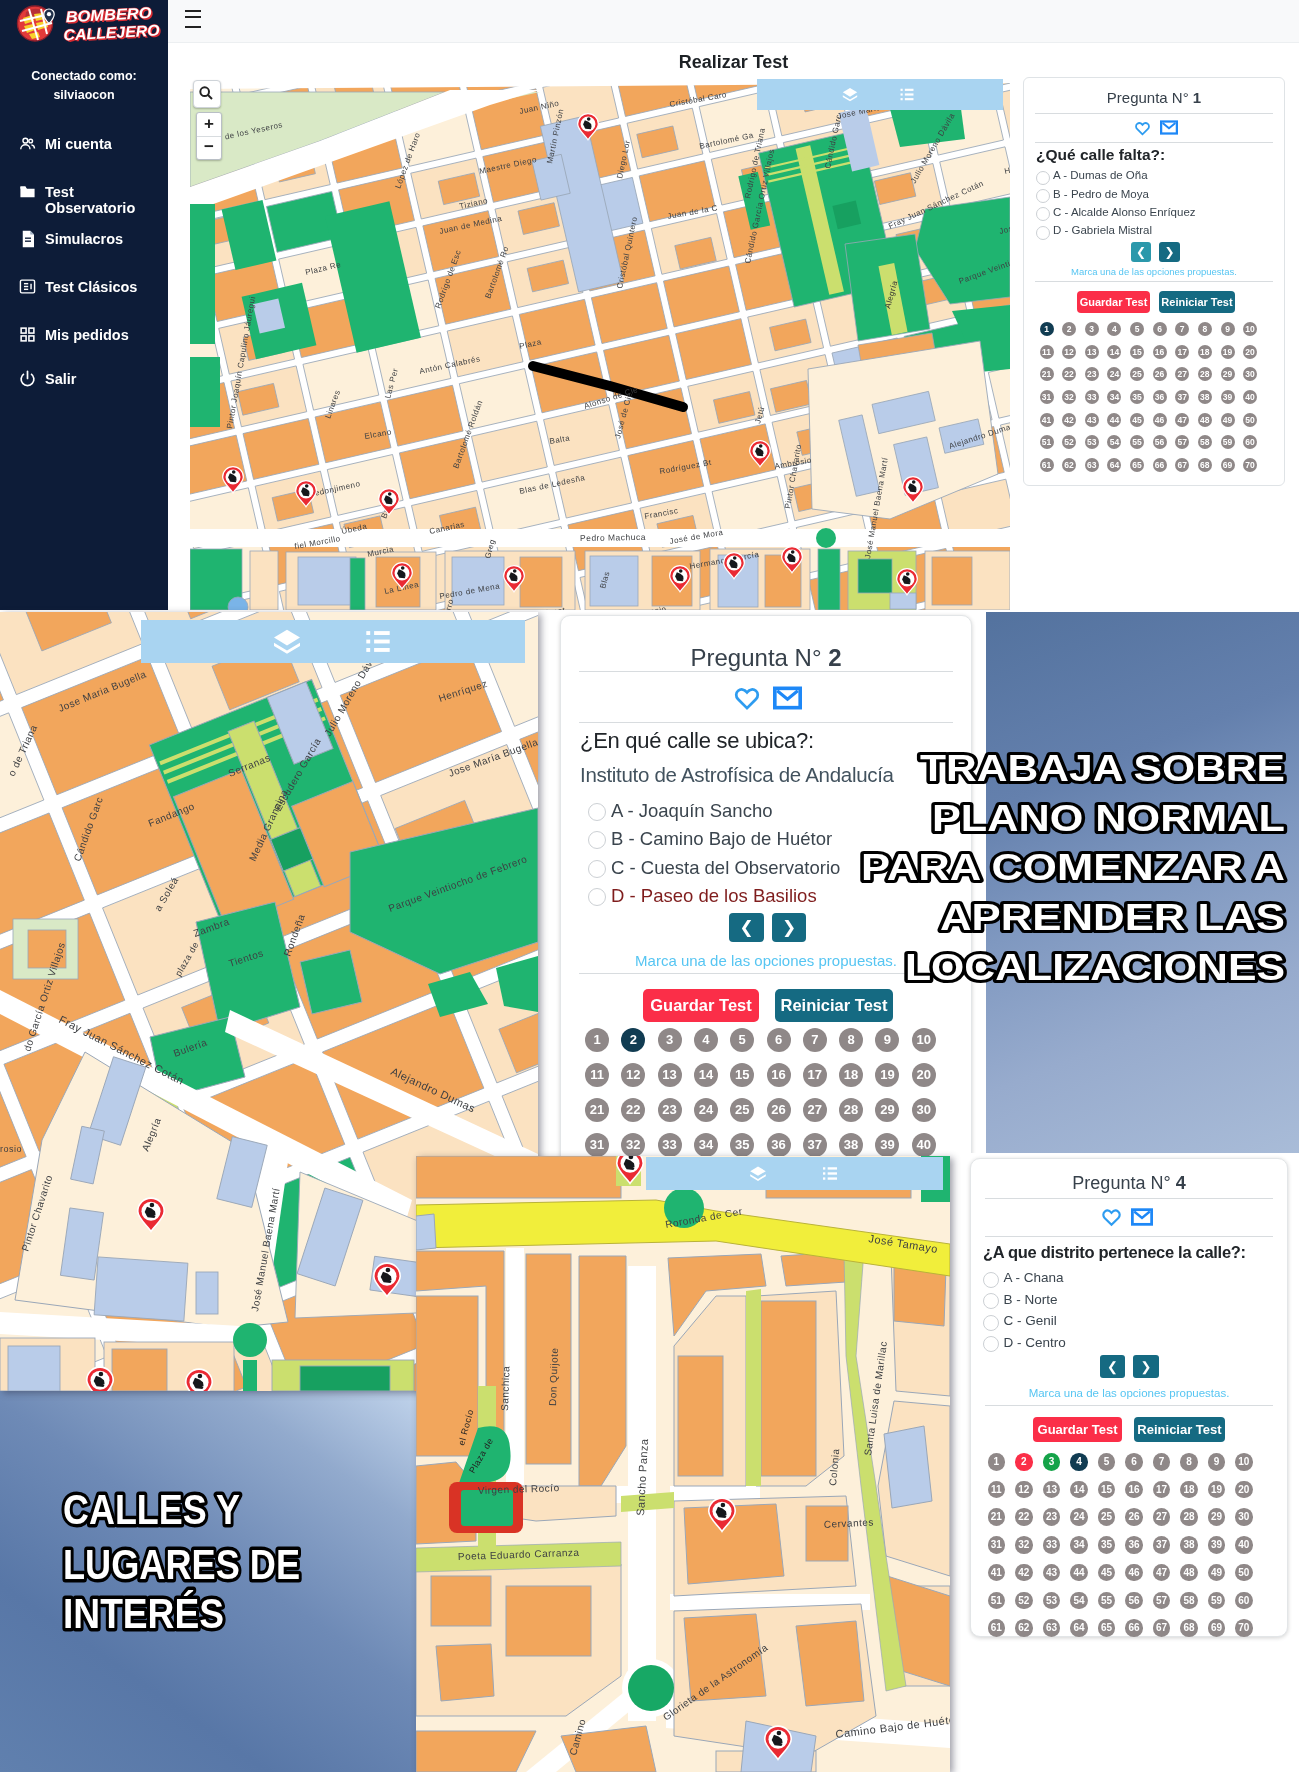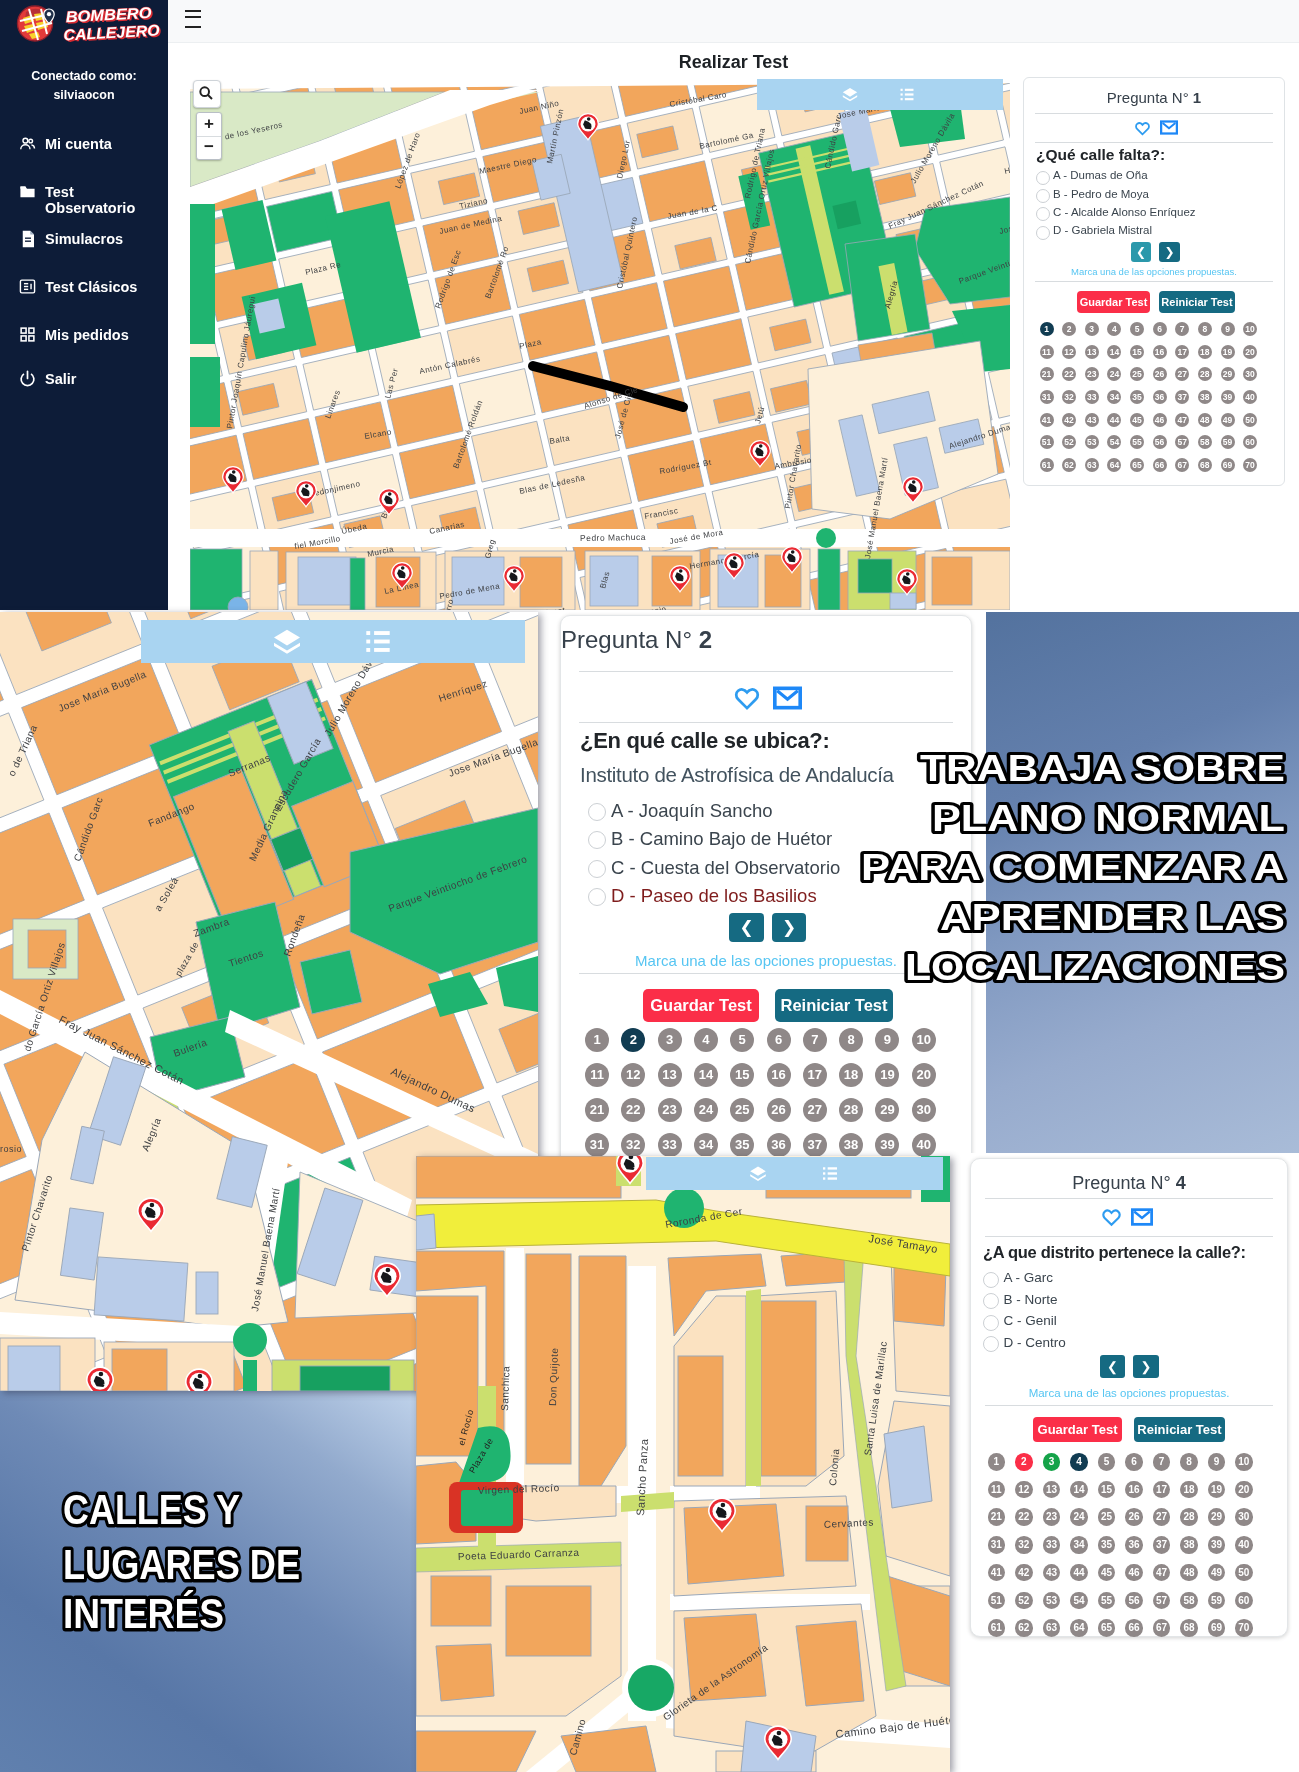--- a/index.html
+++ b/index.html
@@ -1054,34 +1054,34 @@
         <rect x="-3" y="-1.5" width="12" height="3"></rect>
         <rect x="-9" y="5" width="3" height="3"></rect>
         <rect x="-3" y="5" width="12" height="3"></rect>
       </g>
 </svg>
 </div>
 
 <div class="abs" id="p2shot" style="left:538px;top:612px;width:448px;height:544px;background:#fff;overflow:hidden;">
   <div class="abs" id="p2" style="left:22px;top:3px;width:410px;height:660px;background:#fff;border:1px solid #e3e6e8;border-radius:10px;box-shadow:0 1px 4px rgba(0,0,0,.18);">
 
-    <div class="abs" style="left:0;top:10px;width:100%;text-align:left;font-size:24px;color:#37414b;">Pregunta N° <b>2</b></div>
+    <div class="abs" style="left:0;top:28px;width:100%;text-align:center;font-size:24px;color:#37414b;">Pregunta N° <b>2</b></div>
     <div class="abs" style="left:18px;top:55px;width:374px;border-top:1px solid #d8dcdf;"></div>
 
     <svg class="abs" style="left:172px;top:70px;" width="28" height="25" viewBox="0 0 24 22" fill="none" stroke="#2e9cf0" stroke-width="2.4">
         <path d="M12 19.5 4 11.5C2 9.5 2 6 4.2 4.2 6.4 2.4 9.5 2.6 12 5.6c2.5-3 5.6-3.2 7.8-1.4C22 6 22 9.5 20 11.5z"></path>
       </svg>
 
     <svg class="abs" style="left:212px;top:70px;" width="29" height="24" viewBox="0 0 24 19">
         <rect x="1.5" y="1.5" width="21" height="16" fill="#ffffff" stroke="#1e88f7" stroke-width="3"></rect>
         <path d="M3.5 3.5 L12 10.5 20.5 3.5" fill="none" stroke="#1e88f7" stroke-width="2.6"></path>
       </svg>
     <div class="abs" style="left:18px;top:106px;width:374px;border-top:1px solid #d8dcdf;"></div>
 
-    <div class="abs" style="left:19px;top:112px;font-size:22px;font-weight:bold;color:#212529;letter-spacing:-0.3px;">¿En qué calle se ubica?:</div>
+    <div class="abs" style="left:19px;top:112px;font-size:22px;font-weight:normal;color:#212529;letter-spacing:-0.3px;">¿En qué calle se ubica?:</div>
 
     <div class="abs" style="left:19px;top:147px;font-size:20.5px;color:#42525e;letter-spacing:-0.3px;">Instituto de Astrofísica de Andalucía</div>
 
 <div class="abs" style="left:26.8px;top:186.8px;width:16px;height:16px;border-radius:50%;border:1.5px solid #ccd0d4;background:#fff;"></div>
 <div class="abs" style="left:50px;top:183.5px;font-size:18.5px;color:#3b454e;">A - Joaquín Sancho</div>
 
 <div class="abs" style="left:26.8px;top:214.8px;width:16px;height:16px;border-radius:50%;border:1.5px solid #ccd0d4;background:#fff;"></div>
 <div class="abs" style="left:50px;top:211.5px;font-size:18.5px;color:#3b454e;">B - Camino Bajo de Huétor</div>
 
 <div class="abs" style="left:26.8px;top:243.8px;width:16px;height:16px;border-radius:50%;border:1.5px solid #ccd0d4;background:#fff;"></div>
@@ -1277,21 +1277,21 @@
 
     <svg class="abs" style="left:160px;top:49px;" width="22px" height="18" viewBox="0 0 24 19">
         <rect x="1.5" y="1.5" width="21" height="16" fill="#ffffff" stroke="#1e88f7" stroke-width="3"></rect>
         <path d="M3.5 3.5 L12 10.5 20.5 3.5" fill="none" stroke="#1e88f7" stroke-width="2.6"></path>
       </svg>
     <div class="abs" style="left:14px;top:77px;width:288px;border-top:1px solid #d8dcdf;"></div>
 
     <div class="abs" style="left:12px;top:84px;font-size:16.5px;font-weight:bold;color:#212529;letter-spacing:-0.3px;">¿A que distrito pertenece la calle?:</div>
 
 <div class="abs" style="left:11.9px;top:112.6px;width:14px;height:14px;border-radius:50%;border:1.5px solid #ccd0d4;background:#fff;"></div>
-<div class="abs" style="left:32.6px;top:111.1px;font-size:13.5px;color:#3b454e;">A - Garc</div>
+<div class="abs" style="left:32.6px;top:111.1px;font-size:13.5px;color:#3b454e;">A - Chana</div>
 
 <div class="abs" style="left:11.9px;top:134.1px;width:14px;height:14px;border-radius:50%;border:1.5px solid #ccd0d4;background:#fff;"></div>
 <div class="abs" style="left:32.6px;top:132.6px;font-size:13.5px;color:#3b454e;">B - Norte</div>
 
 <div class="abs" style="left:11.9px;top:155.7px;width:14px;height:14px;border-radius:50%;border:1.5px solid #ccd0d4;background:#fff;"></div>
 <div class="abs" style="left:32.6px;top:154.2px;font-size:13.5px;color:#3b454e;">C - Genil</div>
 
 <div class="abs" style="left:11.9px;top:177.3px;width:14px;height:14px;border-radius:50%;border:1.5px solid #ccd0d4;background:#fff;"></div>
 <div class="abs" style="left:32.6px;top:175.8px;font-size:13.5px;color:#3b454e;">D - Centro</div>
 

